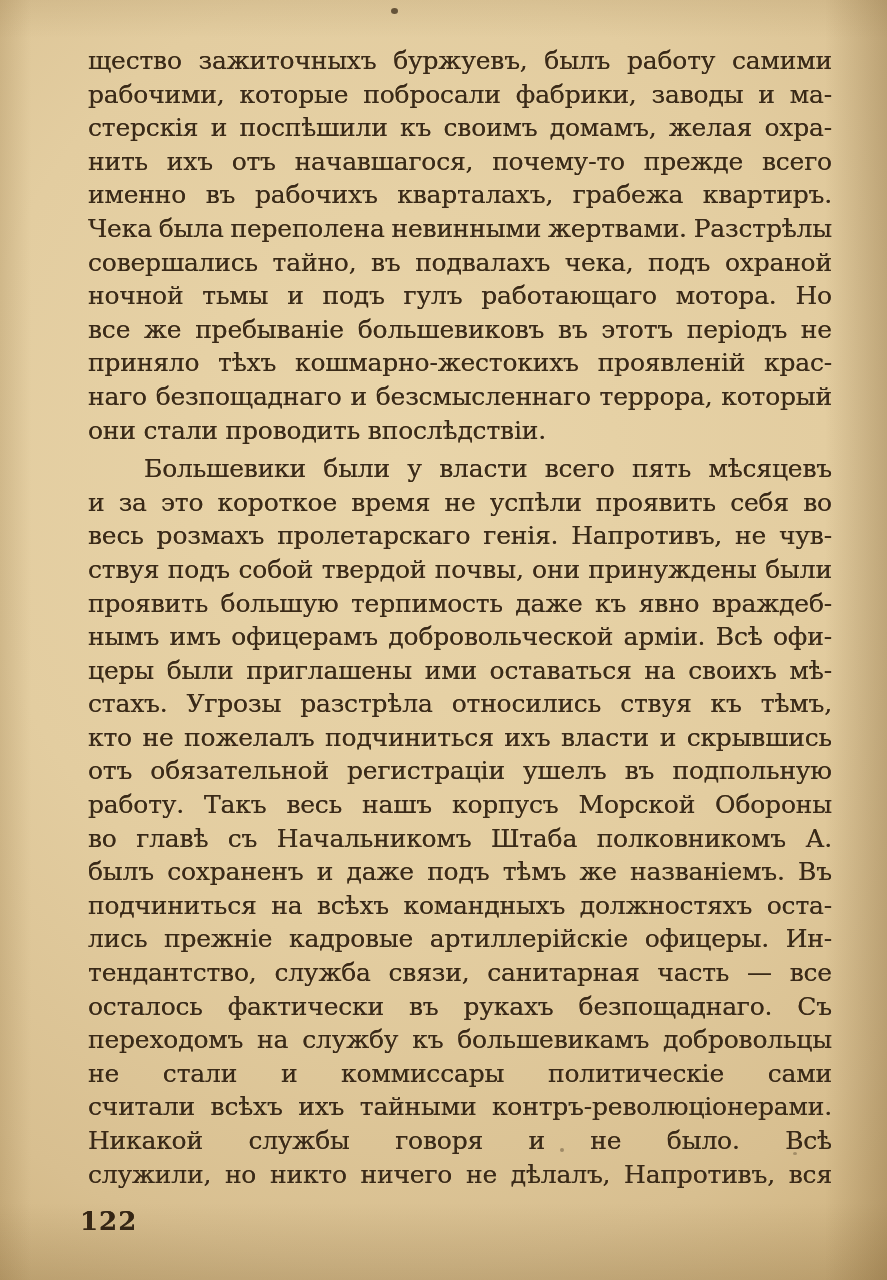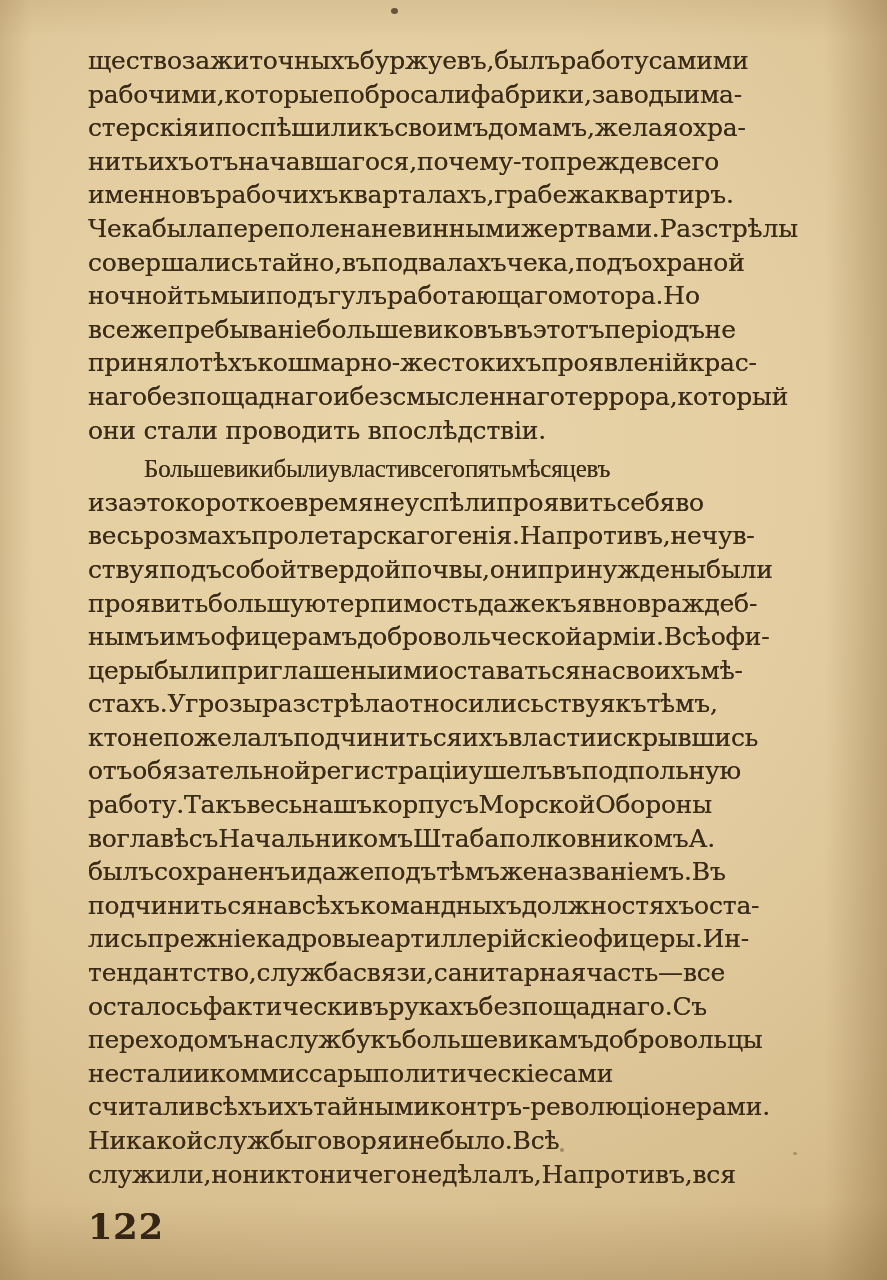--- a/index.html
+++ b/index.html
@@ -34,29 +34,29 @@
   }
   .para { margin: 0; }
   .para-follow { margin-top: 5px; }
   .line {
     height: 33.6px;
     overflow: hidden;
     white-space: nowrap;
   }
   .line.justify {
     display: flex;
-    justify-content: flex-start;
+    justify-content: space-between;
     white-space: normal;
   }
-  .line.indent { padding-left: 56px; font-family: Liberation Serif, serif; }
+  .line.indent { padding-left: 56px; }
   .page-number {
     position: absolute;
-    left: 88px;
+    left: 80px;
     top: 1206px;
-    font-size: 35px;
+    font-size: 26px;
     font-weight: bold;
     color: #352615;
     letter-spacing: 1px;
     text-shadow: 0 0 0.6px rgba(53,38,21,0.8);
   }
   .speck {
     position: absolute;
     background: rgba(62,46,26,0.75);
     border-radius: 50%;
   }

